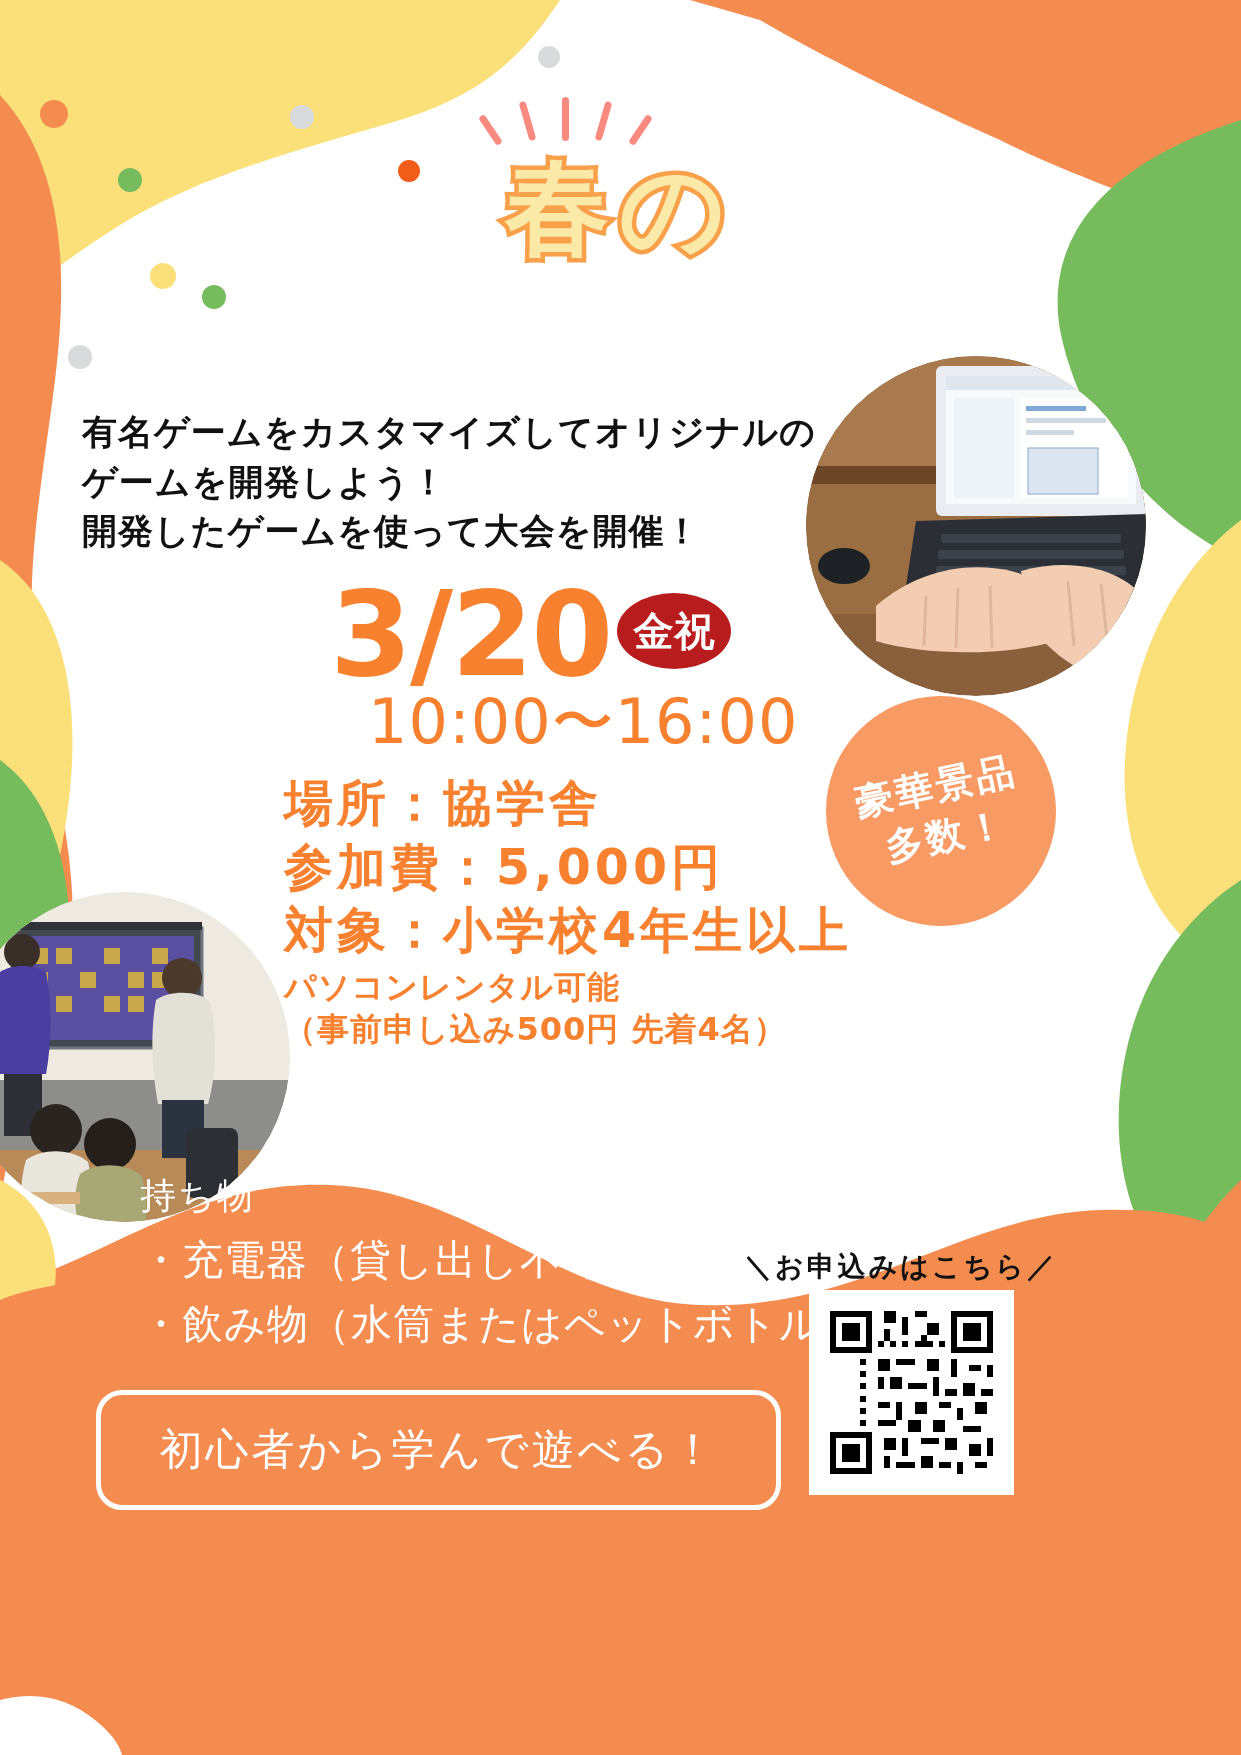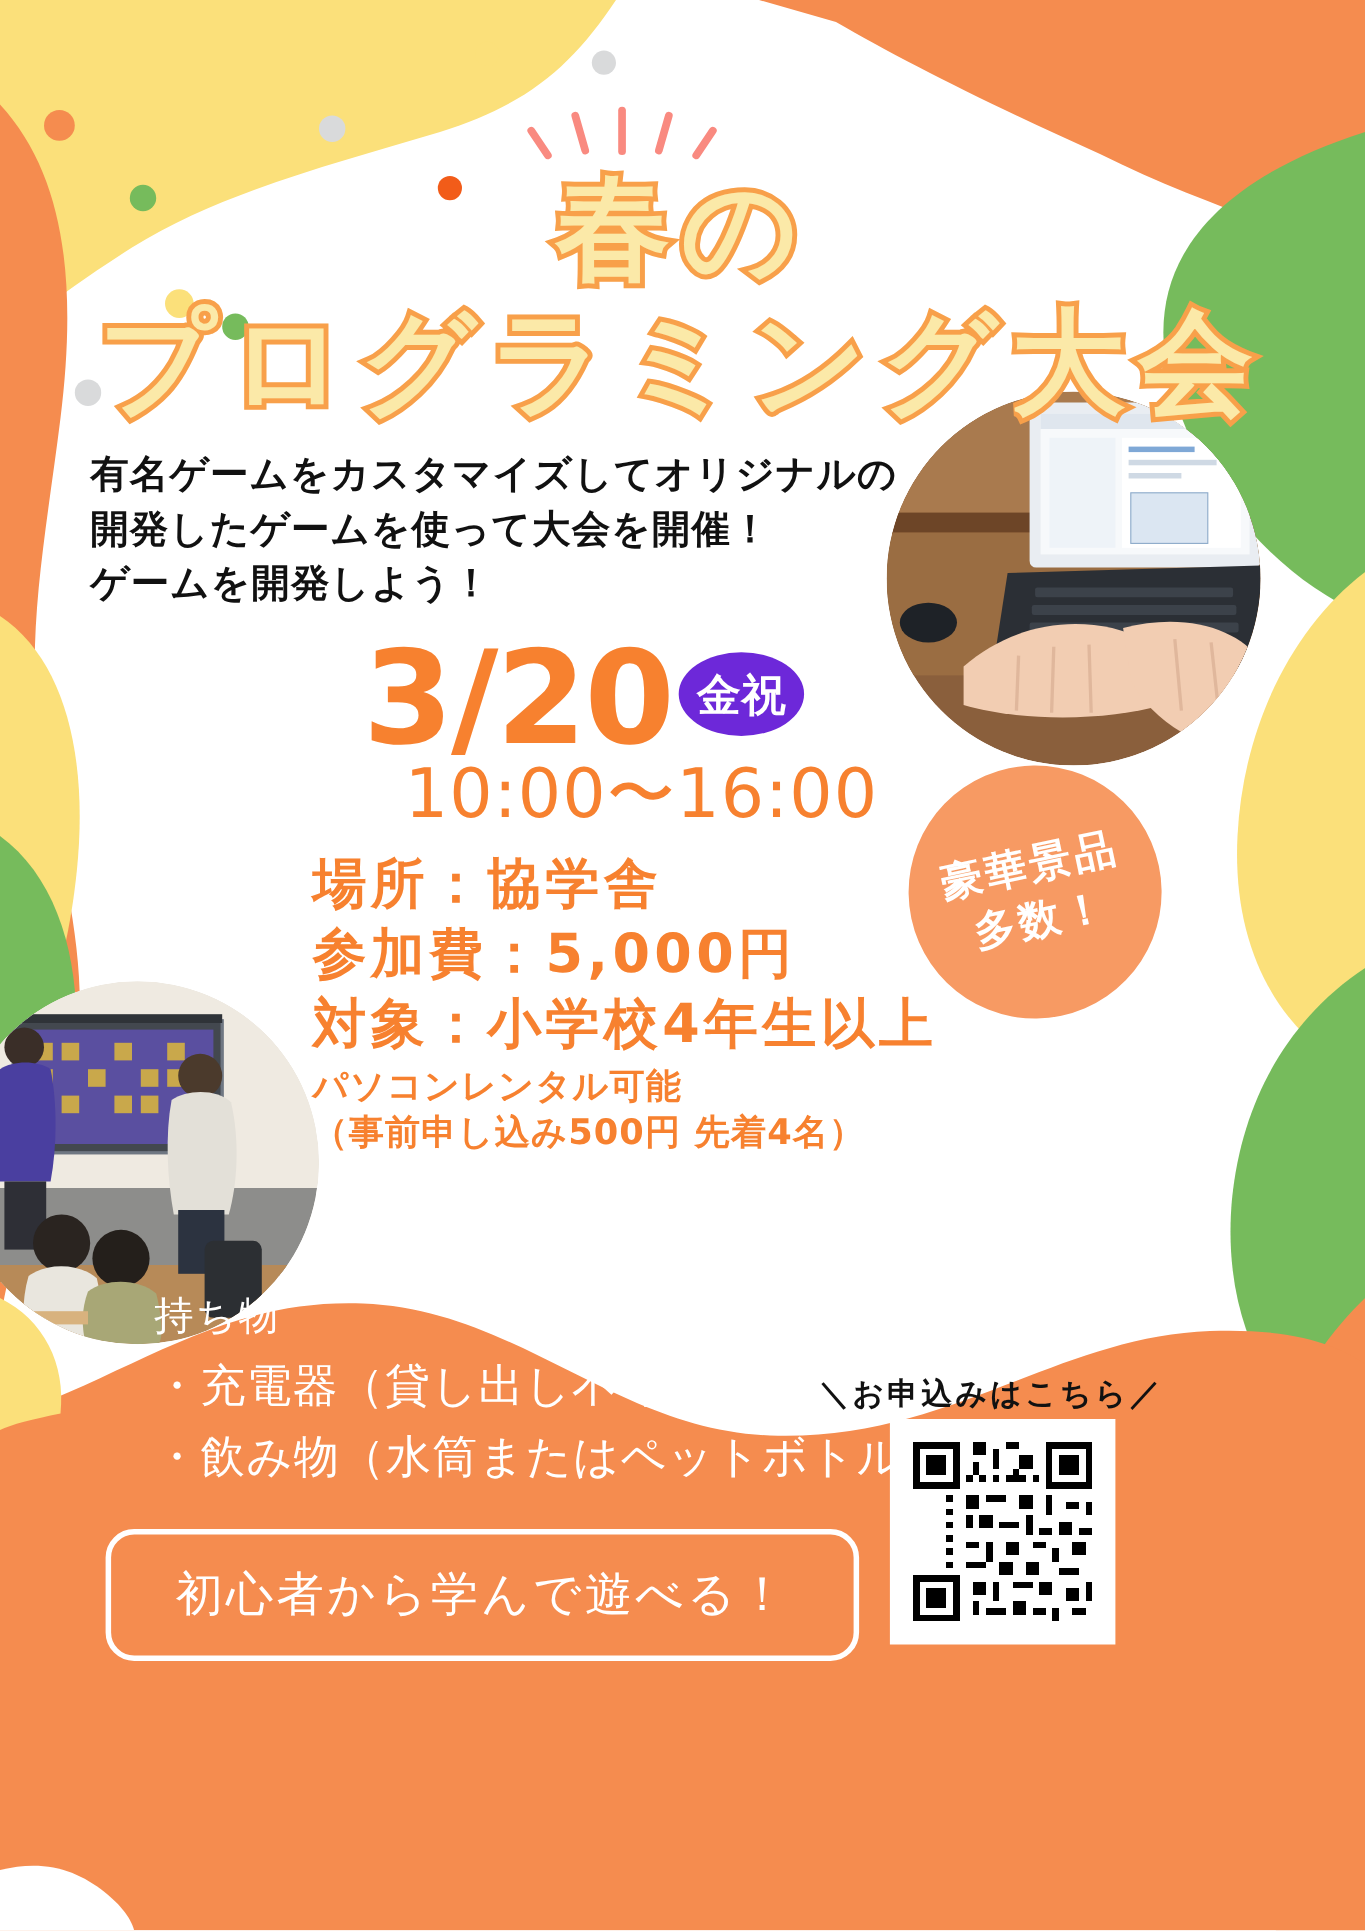--- a/index.html
+++ b/index.html
@@ -66,21 +66,21 @@
     position:absolute;left:330px;top:575px;
     display:flex;align-items:center;gap:6px;
     z-index:7;
   }
   #date-main{
     font-size:118px;line-height:1;
     font-weight:bold;color:#f7812f;
     letter-spacing:-2px;
   }
   #date-badge{
-    background:#6d28d9;color:#ffffff;
+    background:#b91c1c;color:#ffffff;
     border-radius:50%;
     width:114px;height:76px;
     display:flex;align-items:center;justify-content:center;
     font-size:40px;font-weight:bold;letter-spacing:1px;
     margin-bottom:6px;
   }
   #time-row{
     position:absolute;left:368px;top:680px;
     font-size:62px;font-weight:normal;color:#f7812f;
     letter-spacing:1px;z-index:7;
@@ -192,21 +192,20 @@
 
   <div id="title-block">
     <div class="spark-wrap">
       <span class="spark" style="left:487px;top:18px;width:7px;height:34px;transform:rotate(-34deg);"></span>
       <span class="spark" style="left:524px;top:6px;width:7px;height:40px;transform:rotate(-16deg);"></span>
       <span class="spark" style="left:562px;top:2px;width:7px;height:44px;"></span>
       <span class="spark" style="left:600px;top:6px;width:7px;height:40px;transform:rotate(16deg);"></span>
       <span class="spark" style="left:637px;top:18px;width:7px;height:34px;transform:rotate(34deg);"></span>
     </div>
     <div class="title-line1">春の</div>
-    <div class="title-line2">プログラミング大会</div>
   </div>
 
   <div class="photo" id="photo-top">
     <svg width="340" height="340" viewBox="0 0 340 340">
       <defs>
           <clipPath id="clipTop">
             <circle cx="170" cy="170" r="170"></circle>
           </clipPath>
         </defs>
       <g clip-path="url(#clipTop)">
@@ -243,22 +242,22 @@
             <path d="M295,228 L302,292"></path>
         </g>
 
         <ellipse cx="38" cy="210" rx="26" ry="18" fill="#1e2227"></ellipse>
       </g>
     </svg>
   </div>
 
   <div id="lead">
     <div>有名ゲームをカスタマイズしてオリジナルの</div>
+    <div>ゲームを開発しよう！</div>
     <div>開発したゲームを使って大会を開催！</div>
-    <div>ゲームを開発しよう！</div>
   </div>
 
   <div id="date-row">
     <span id="date-main">3/20</span>
     <span id="date-badge">金祝</span>
   </div>
   <div id="time-row">10:00〜16:00</div>
 
   <div id="prize">
     <span>豪華景品</span>

